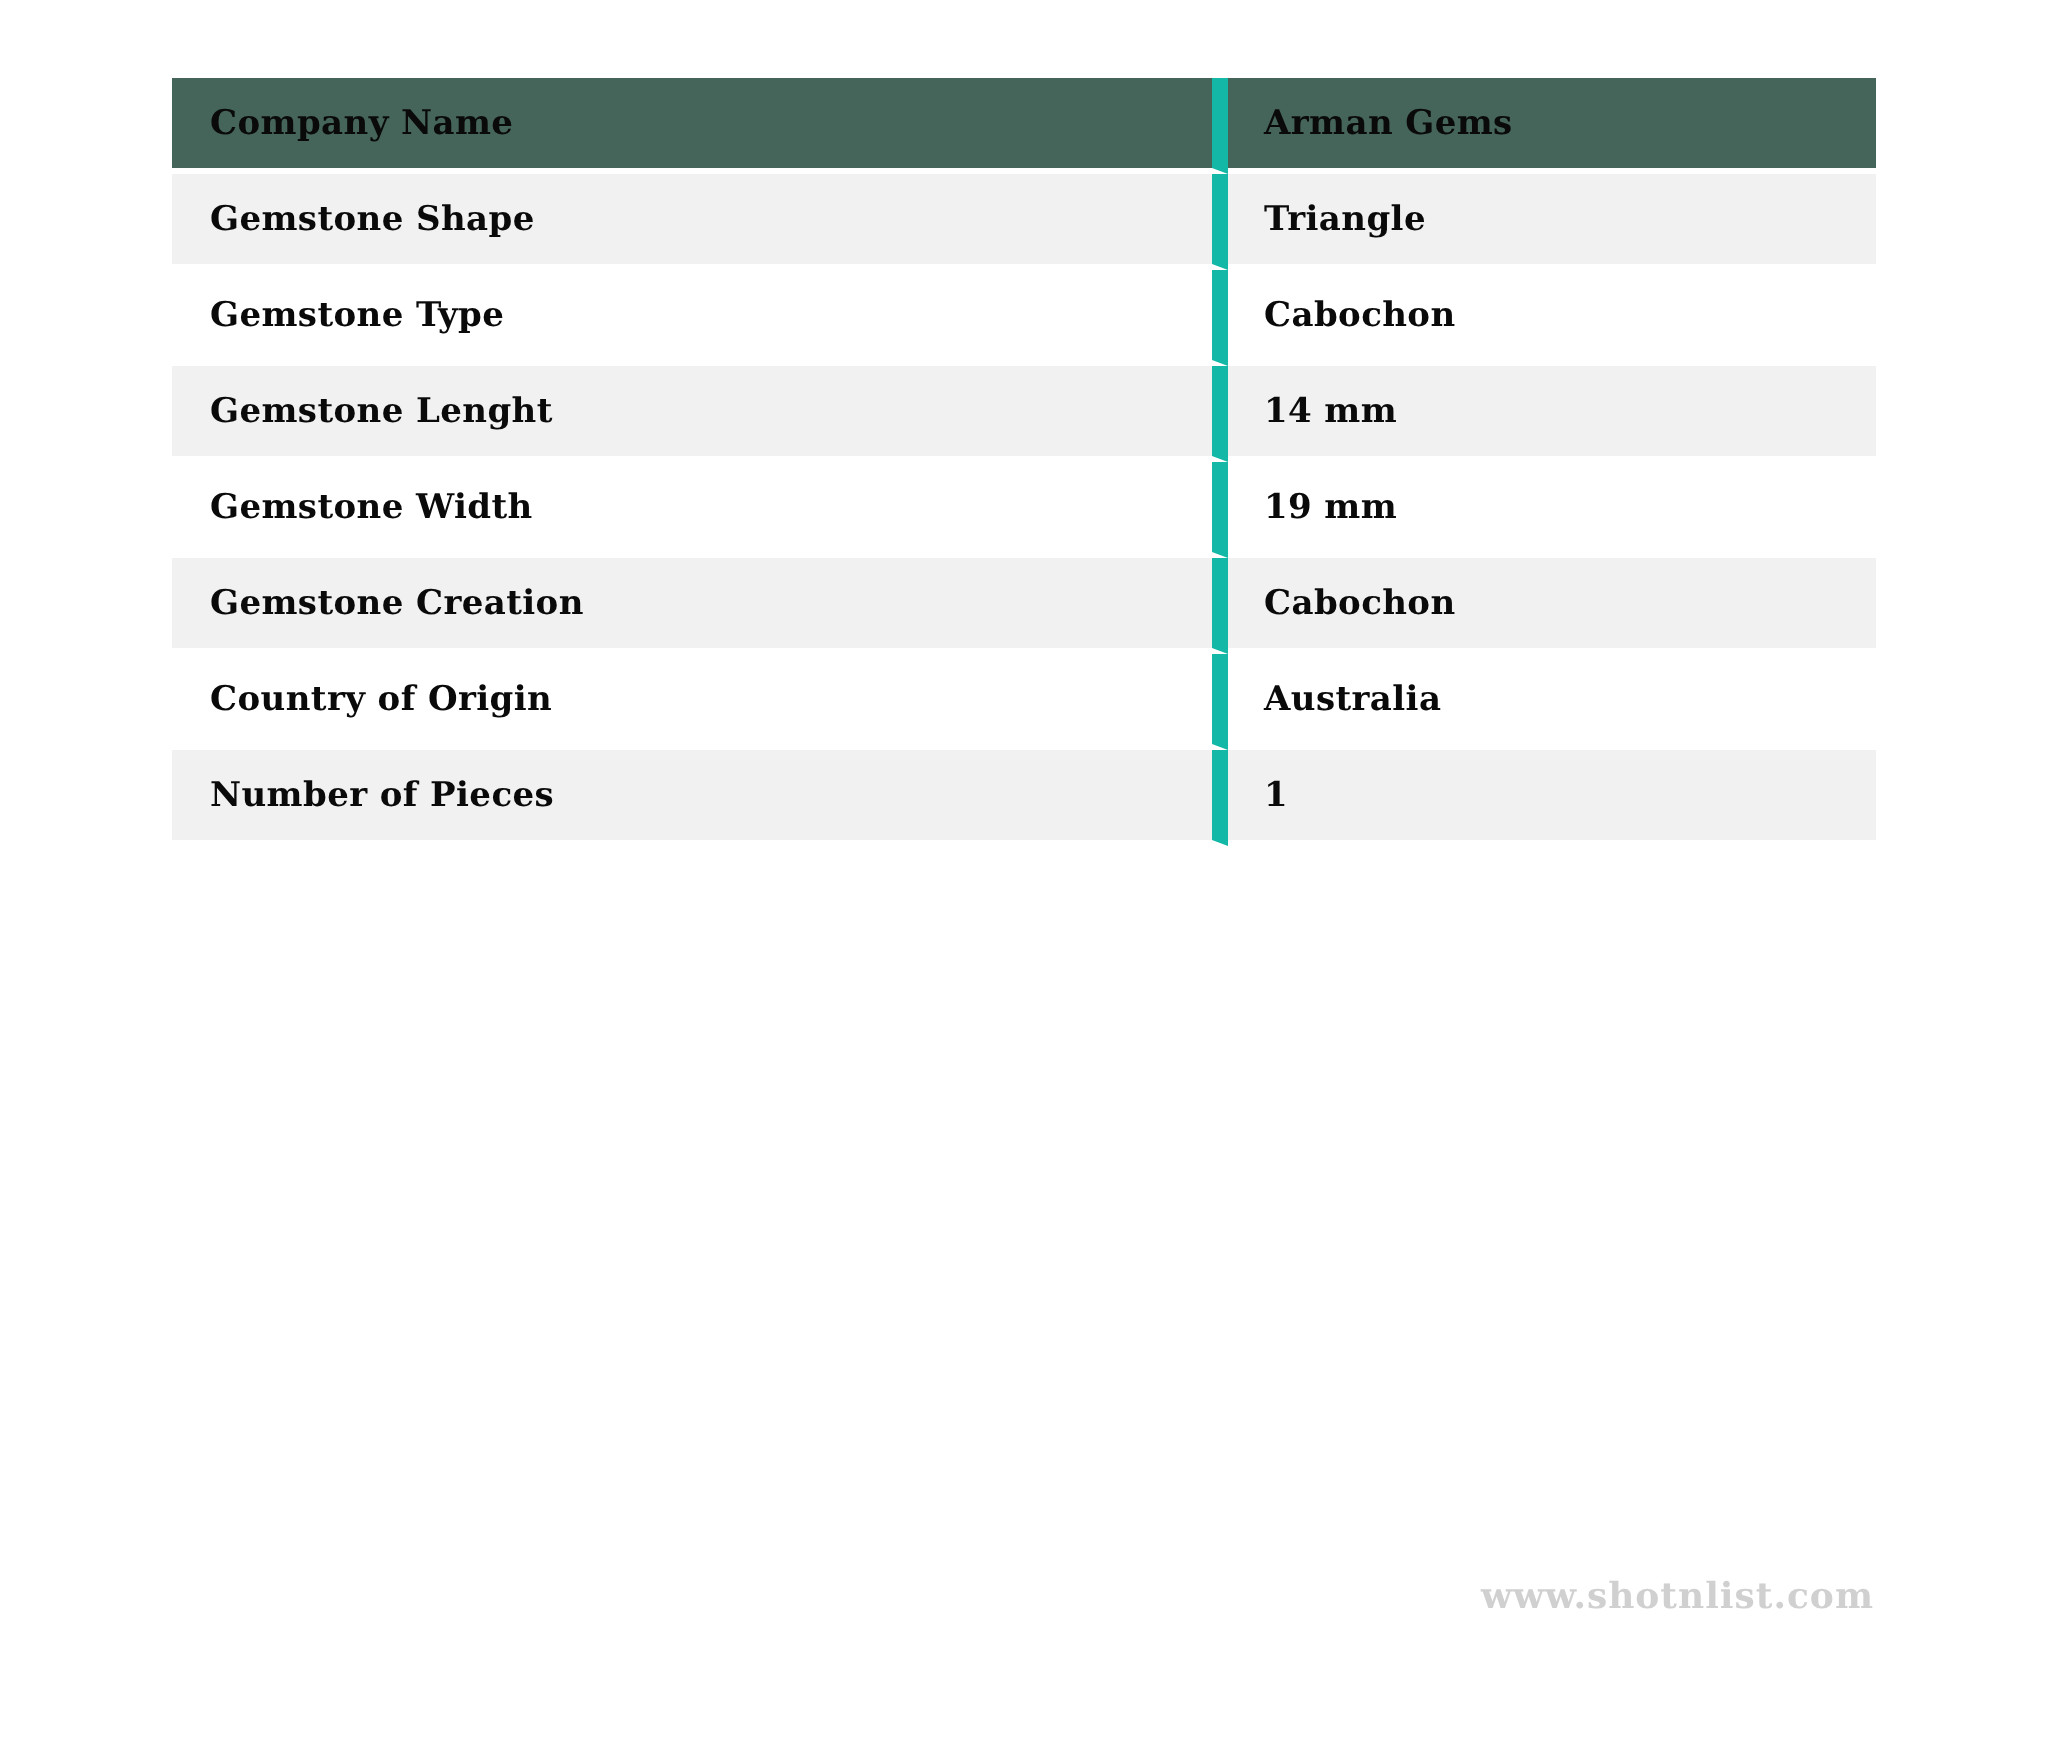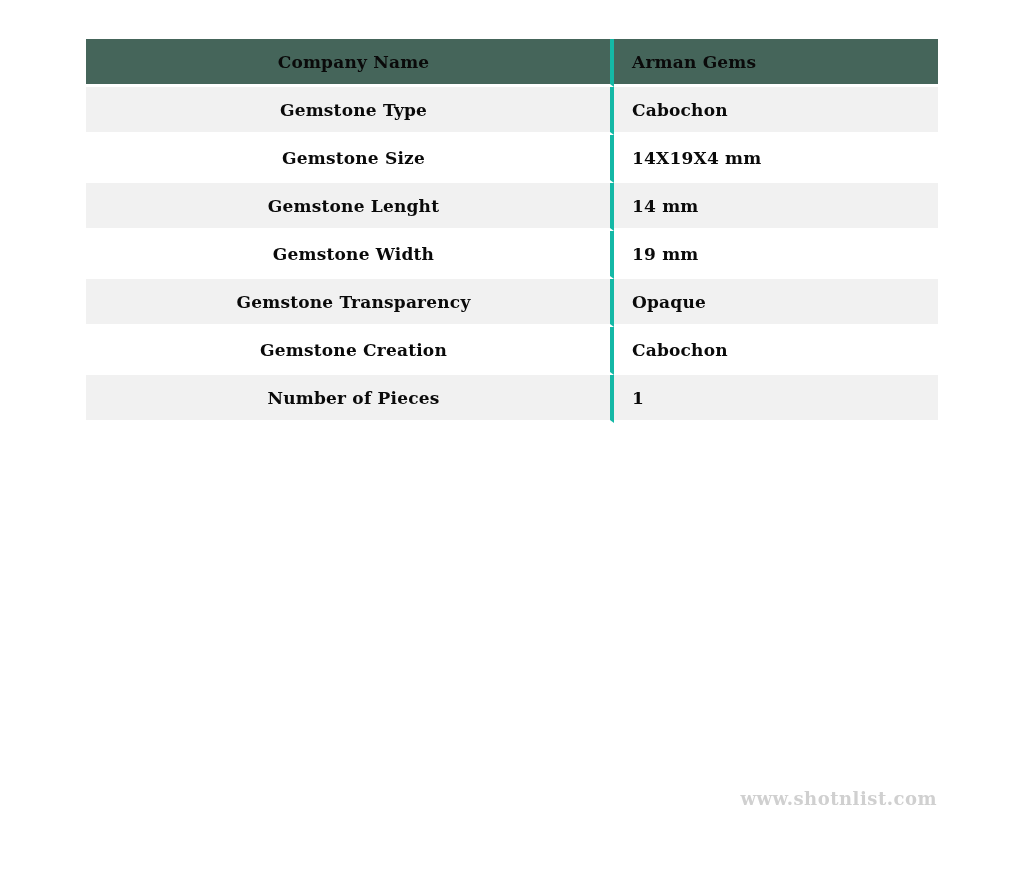--- a/index.html
+++ b/index.html
@@ -44,22 +44,21 @@
     font-size: 17px;
     letter-spacing: 0.2px;
     color: var(--cell-text, #0a0a0a);
     padding: 0 8px 0 19px;
     border-bottom: 3px solid #ffffff;
     white-space: nowrap;
     overflow: hidden;
   }
   .spec-table th:first-child,
   .spec-table td:first-child {
-    border-right: 4px solid #14b8a6;
-    text-align: center;
+    border-right: 8px solid #14b8a6;
   }
   .spec-table td:last-child,
   .spec-table th:last-child {
     padding-left: 18px;
   }
   .spec-table thead th {
     background: var(--header-bg, #45655a);
     color: var(--header-text, #0a0a0a);
   }
   .spec-table tbody tr:nth-child(odd) td  { background: var(--row-alt-bg, #f1f1f1); }
@@ -83,42 +82,42 @@
     <col class="value-col">
   </colgroup>
   <thead>
     <tr>
       <th>Company Name</th>
       <th>Arman Gems</th>
     </tr>
   </thead>
   <tbody>
     <tr>
+      <td>Gemstone Shape</td>
+      <td>Triangle</td>
+    </tr>
+    <tr>
       <td>Gemstone Type</td>
       <td>Cabochon</td>
-    </tr>
-    <tr>
-      <td>Gemstone Size</td>
-      <td>14X19X4 mm</td>
     </tr>
     <tr>
       <td>Gemstone Lenght</td>
       <td>14 mm</td>
     </tr>
     <tr>
       <td>Gemstone Width</td>
       <td>19 mm</td>
     </tr>
     <tr>
-      <td>Gemstone Transparency</td>
-      <td>Opaque</td>
+      <td>Gemstone Creation</td>
+      <td>Cabochon</td>
     </tr>
     <tr>
-      <td>Gemstone Creation</td>
-      <td>Cabochon</td>
+      <td>Country of Origin</td>
+      <td>Australia</td>
     </tr>
     <tr>
       <td>Number of Pieces</td>
       <td>1</td>
     </tr>
   </tbody>
 </table>
 
 <div class="watermark">www.shotnlist.com</div>
 

